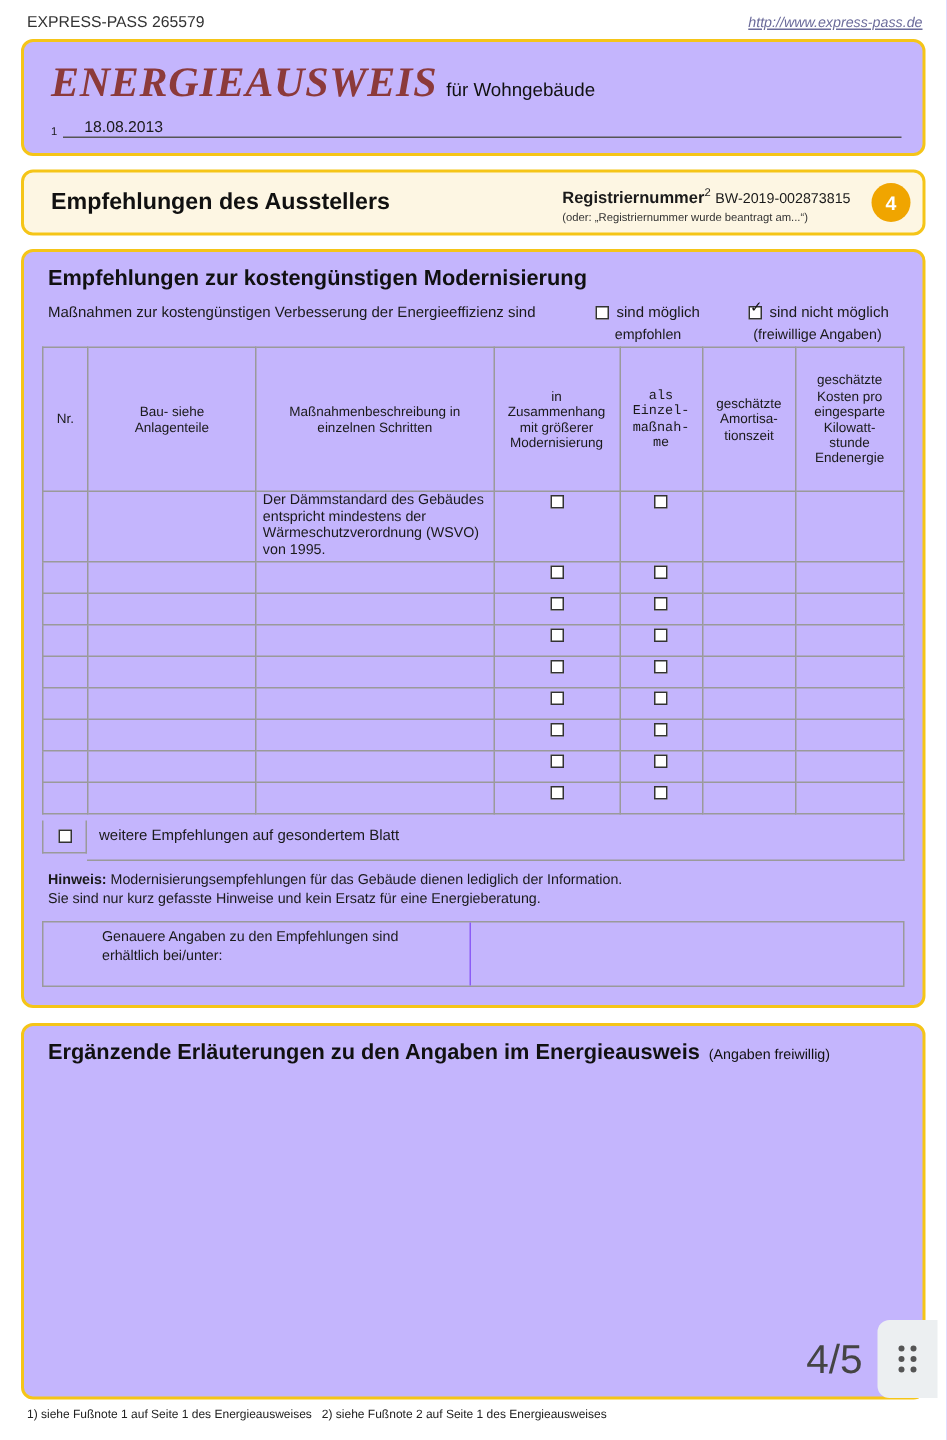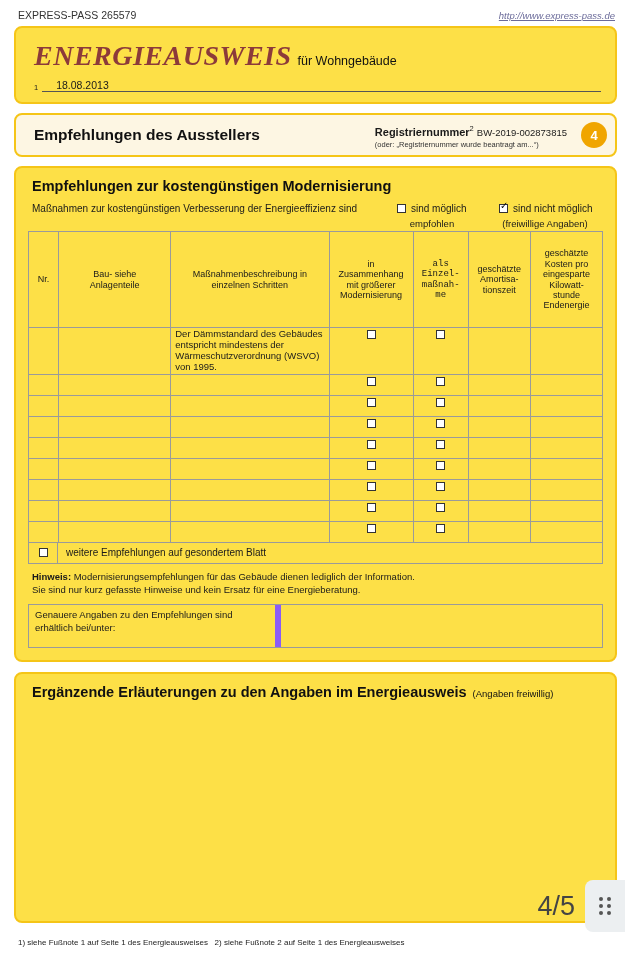--- a/index.html
+++ b/index.html
@@ -18,21 +18,21 @@
   .topline {
     display:flex; justify-content:space-between; align-items:baseline;
     font-size: 10.5px; color:#333; padding: 9px 2px 5px 4px;
   }
   .topline .url { color:#6b6b9a; font-style:italic; font-size:9.5px; text-decoration:underline; }
 
   
   .ybox {
     border: 2px solid #f5c518;
     border-radius: 8px;
-    background:#fde047;
+    background:#c4b5fd;
     position: relative;
   }
 
   
   .hdr { padding: 12px 14px 10px 18px; margin-bottom: 9px; }
   .hdr .t1 { display:flex; align-items:baseline; gap:6px; }
   .hdr .big {
     font-family: "Liberation Serif", serif;
     font-style: italic; font-weight: bold;
     font-size: 28px; color:#8c3a3a; letter-spacing:0.5px;
@@ -106,27 +106,27 @@
   .colamo { width: 62px; }
   .colkost { width: 72px; }
   table.meas td { height: 21px; padding: 1px 4px; vertical-align: top; }
   td.txt { font-size: 9.5px; line-height: 1.15; padding-top:3px; }
   td.ck { text-align:center; vertical-align:middle; }
   td.ck .cbx { vertical-align:middle; }
   tr.first td { height: 30px; }
 
   .weitere { display:flex; align-items:center; gap:0; font-size:10px; margin-top:-1px; }
   .weitere .bx { width: 30px; border:1px solid #9a9a9a; border-top:none; height:22px; display:flex; align-items:center; justify-content:center;}
-  .weitere .tx { flex:1; border:1px solid #9a9a9a; border-top:none; border-left:none; height:22px; display:flex; align-items:center; padding-left:8px;}
+  .weitere .tx { flex:1; border:1px solid #9a9a9a; border-top:none; border-left:none; height:32px; display:flex; align-items:center; padding-left:8px;}
 
   .hinweis { font-size: 9.5px; line-height:1.35; margin: 7px 4px 8px 4px; }
   .hinweis b { font-weight:bold; }
 
   .genauer { display:flex; border:1px solid #9a9a9a; height: 44px; font-size:9.5px; }
-  .genauer .l { width: 252px; border-right:6px solid #8b5cf6; padding: 4px 6px; line-height:1.3; }
+  .genauer .l { width: 252px; border-right:1px solid #8b5cf6; padding: 4px 6px; line-height:1.3;margin-left:33px; }
   .genauer .r { flex:1; }
 
   
   .erg { padding: 10px 12px; height: 251px; }
   .erg h2 { margin: 0 0 0 4px; font-size: 14.5px; font-weight:bold; color:#111; display:flex; align-items:baseline; gap:6px;}
   .erg h2 .free { font-size: 9.5px; font-weight:normal; }
 
   
   .foot {
     position:absolute; left: 18px; right: 18px; bottom: 13px;

